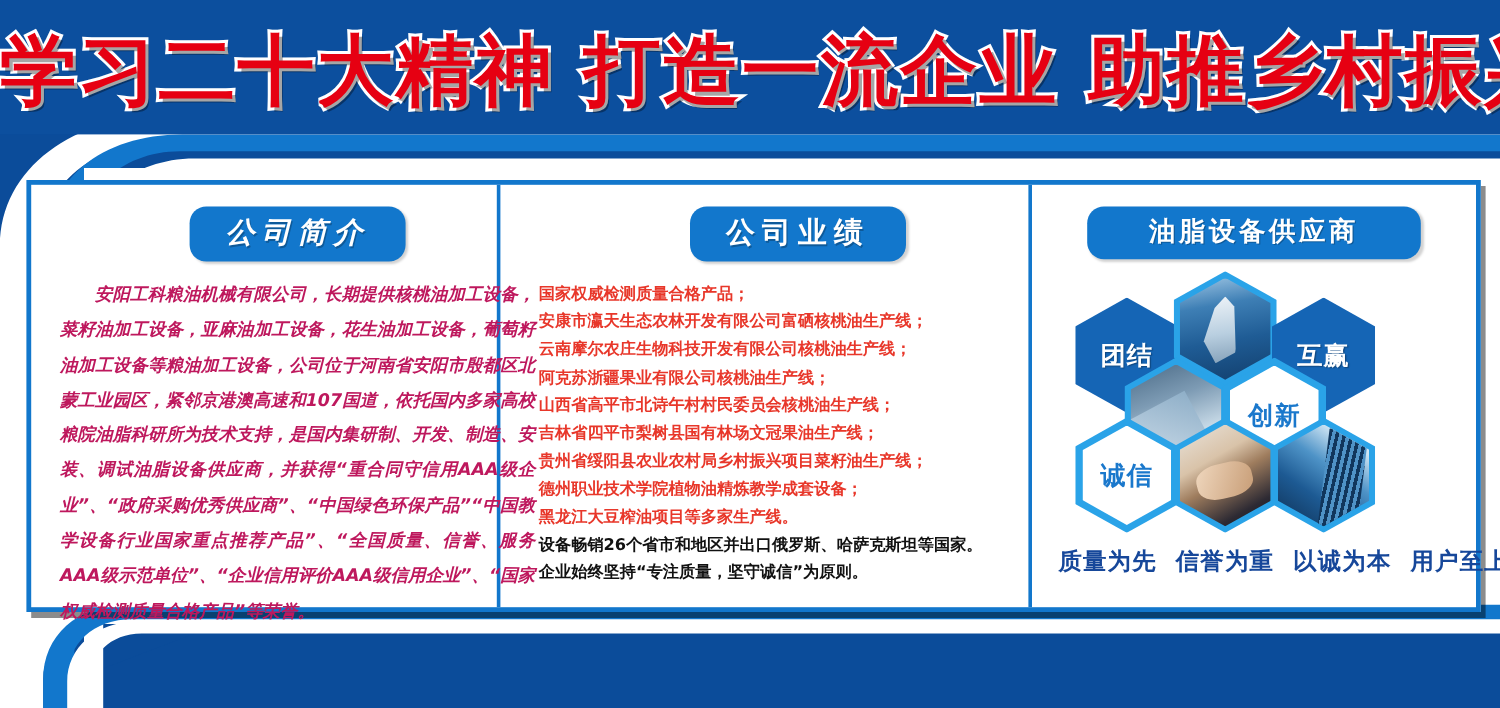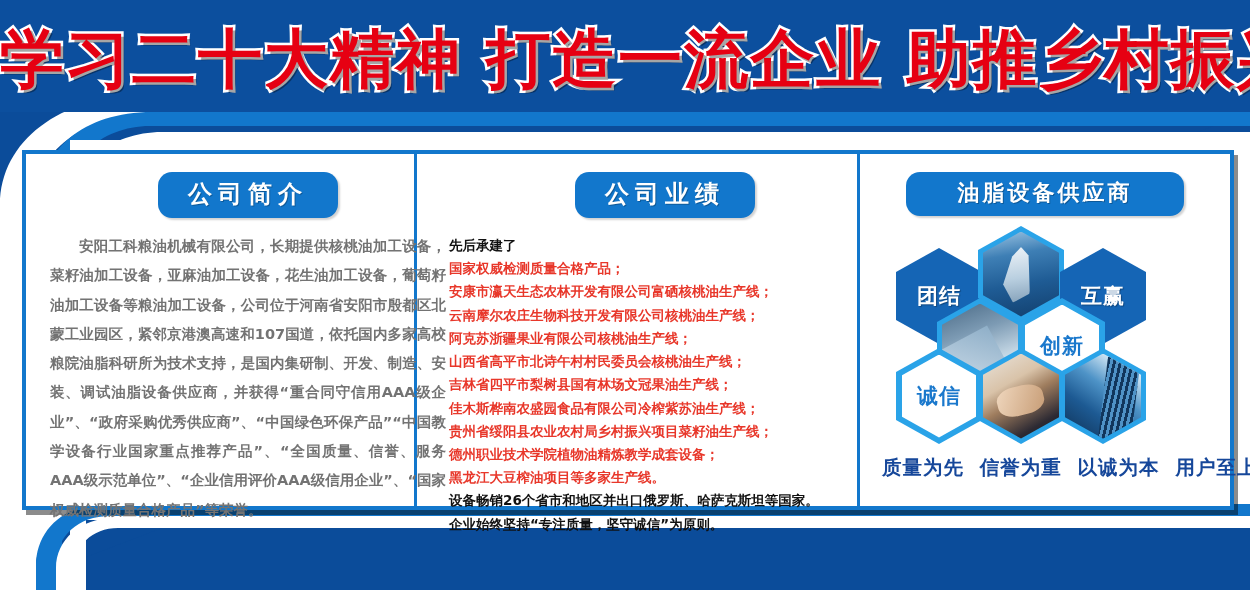--- a/index.html
+++ b/index.html
@@ -60,21 +60,21 @@
     background: #1277cc;
   }
   .divider.d1 { left: 388px; }
   .divider.d2 { left: 831px; }
 
   .panel {
     position: absolute;
     top: 0; height: 100%;
     padding: 14px 18px 10px 18px;
   }
-  .panel.p1 { left: 0; width: 444px; }
+  .panel.p1 { left: 0; width: 444px; font-style: italic; }
   .panel.p2 { left: 391px; width: 496px; }
   .panel.p3 { left: 834px; width: 370px; }
 
   
   .pill {
     display: block;
     margin: 4px auto 0 auto;
     background: #1277cc;
     color: #ffffff;
     font-weight: bold;
@@ -87,21 +87,21 @@
   }
   .pill.w1 { width: 180px; font-size: 24px; }
   .pill.w2 { width: 180px; font-size: 24px; }
   .pill.w3 { width: 278px; font-size: 22px; letter-spacing: 3px; }
 
   
   .intro {
     margin-top: 14px;
     font-size: 14.5px;
     line-height: 2.02;
-    color: #737373;
+    color: #be185d;
     text-align: justify;
     text-justify: inter-ideograph;
     text-indent: 2em;
     font-weight: bold;
     padding: 0 6px;
   }
 
   
   .ach-wrap { margin-top: 16px; padding-left: 14px; }
   .ach-line {
@@ -211,28 +211,26 @@
     <div class="divider d2"></div>
 
     <div class="panel p1">
       <div class="pill w1">公司简介</div>
       <div class="intro">安阳工科粮油机械有限公司，长期提供核桃油加工设备，菜籽油加工设备，亚麻油加工设备，花生油加工设备，葡萄籽油加工设备等粮油加工设备，公司位于河南省安阳市殷都区北蒙工业园区，紧邻京港澳高速和107国道，依托国内多家高校粮院油脂科研所为技术支持，是国内集研制、开发、制造、安装、调试油脂设备供应商，并获得“重合同守信用AAA级企业”、“政府采购优秀供应商”、“中国绿色环保产品”“中国教学设备行业国家重点推荐产品”、“全国质量、信誉、服务AAA级示范单位”、“企业信用评价AAA级信用企业”、“国家权威检测质量合格产品”等荣誉。</div>
     </div>
 
     <div class="panel p2">
       <div class="pill w2">公司业绩</div>
       <div class="ach-wrap">
-        <div class="ach-line">先后承建了</div>
         <div class="ach-line red">国家权威检测质量合格产品；</div>
         <div class="ach-line red">安康市瀛天生态农林开发有限公司富硒核桃油生产线；</div>
         <div class="ach-line red">云南摩尔农庄生物科技开发有限公司核桃油生产线；</div>
         <div class="ach-line red">阿克苏浙疆果业有限公司核桃油生产线；</div>
         <div class="ach-line red">山西省高平市北诗午村村民委员会核桃油生产线；</div>
         <div class="ach-line red">吉林省四平市梨树县国有林场文冠果油生产线；</div>
-        <div class="ach-line red">佳木斯桦南农盛园食品有限公司冷榨紫苏油生产线；</div>
         <div class="ach-line red">贵州省绥阳县农业农村局乡村振兴项目菜籽油生产线；</div>
         <div class="ach-line red">德州职业技术学院植物油精炼教学成套设备；</div>
         <div class="ach-line red">黑龙江大豆榨油项目等多家生产线。</div>
         <div class="ach-line">设备畅销26个省市和地区并出口俄罗斯、哈萨克斯坦等国家。</div>
         <div class="ach-line">企业始终坚持“专注质量，坚守诚信”为原则。</div>
       </div>
     </div>
 
     <div class="panel p3">
       <div class="pill w3">油脂设备供应商</div>

